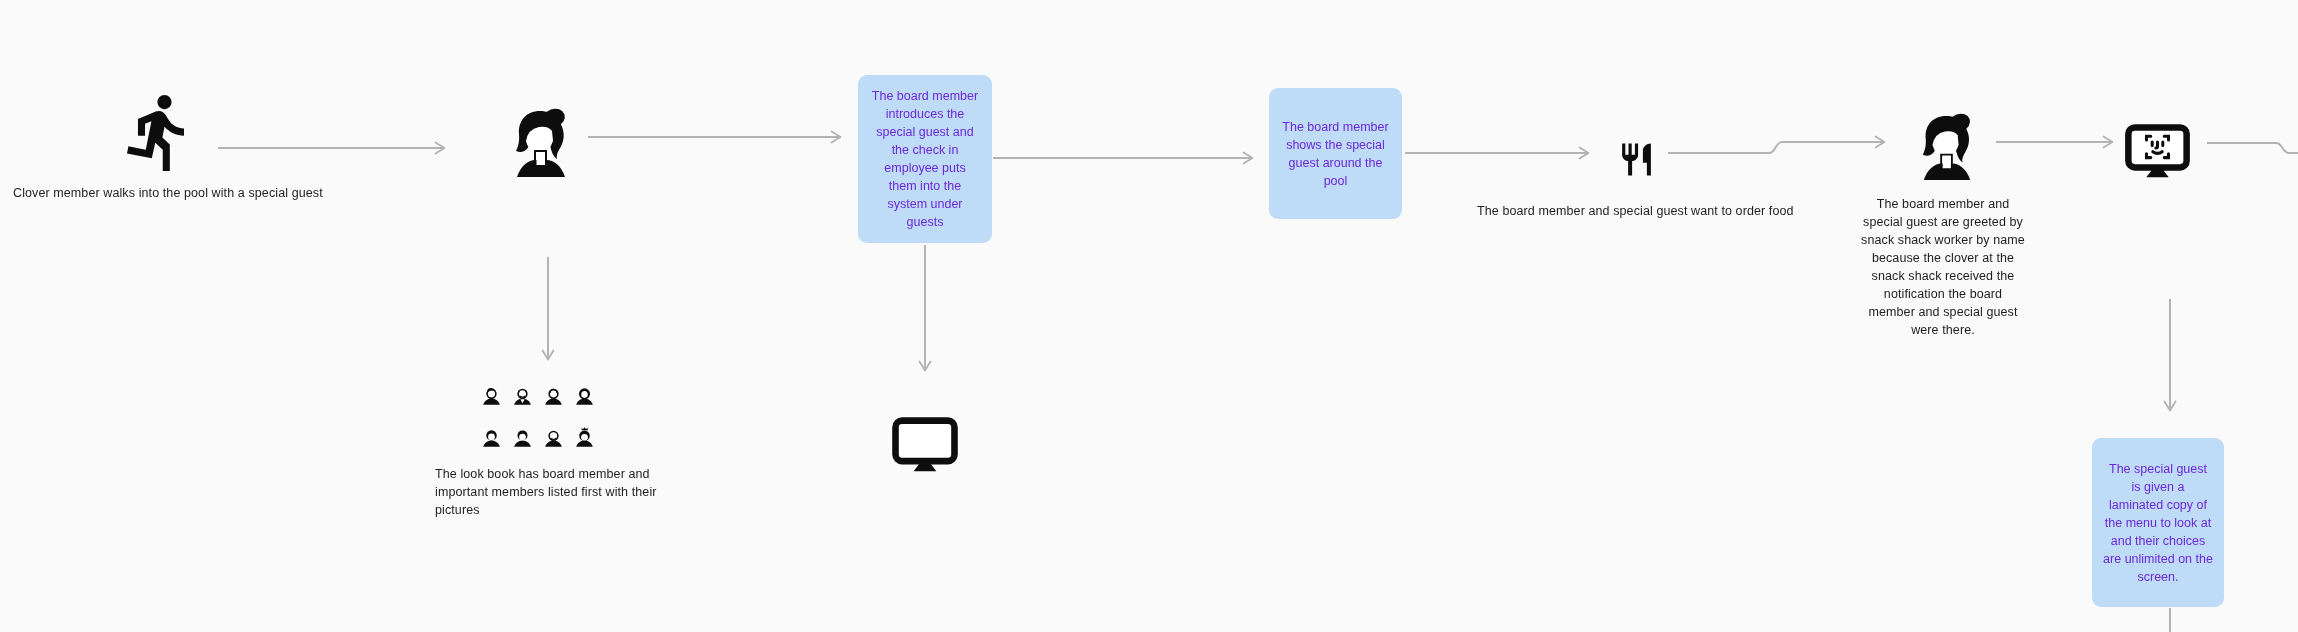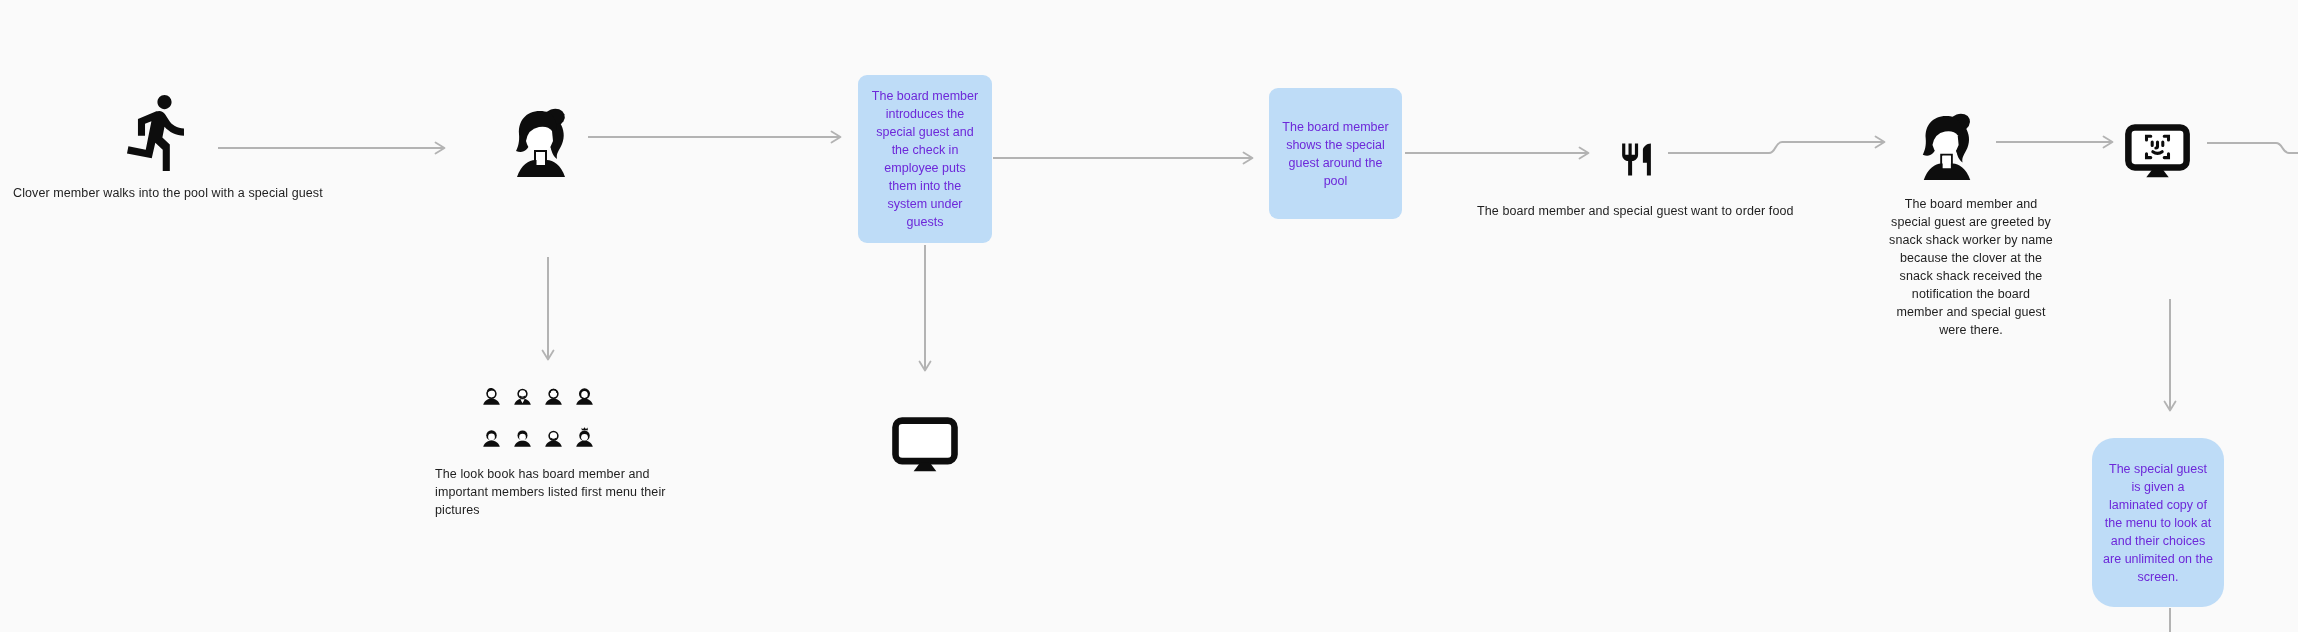--- a/index.html
+++ b/index.html
@@ -96,21 +96,21 @@
       <path d="M8.6 12.2c1.1.9 2.2 1.3 3.4 1.3s2.3-.4 3.4-1.3" stroke="#0d0d0d" stroke-width="1.3" fill="none"></path>
       <path d="M2.5 22c1.5-5 5-7 9.5-7s8 2 9.5 7z" fill="#0d0d0d"></path>
     </svg>
     <svg viewBox="0 0 24 24">
       <path d="M8.6 0.2l1.7 1.9L12 -0.2l1.7 2.3 1.7-2.1.5 3.2h-7z" fill="#0d0d0d"></path>
       <circle cx="12" cy="9.5" r="6" fill="#0d0d0d"></circle>
       <circle cx="12" cy="11.2" r="3.9" fill="#fff"></circle>
       <path d="M2.5 22c1.5-5 5-7 9.5-7s8 2 9.5 7z" fill="#0d0d0d"></path>
     </svg>
   </div>
-  <div class="lbl" style="left:435px;top:465px;width:252px;">The look book has board member and important members listed first menu their pictures</div>
+  <div class="lbl" style="left:435px;top:465px;width:252px;">The look book has board member and important members listed first with their pictures</div>
 
   <div class="bluebox" style="left:858px;top:75px;width:134px;height:168px;padding:6px 12px;">
     <span>The board member introduces the special guest and the check in employee puts them into the system under guests</span>
   </div>
 
   <svg class="ico" style="left:892px;top:417px;width:66px;height:56px" viewBox="0 0 32 27">
     <rect x="1.7" y="1.7" width="28.6" height="19.6" rx="3.2" fill="#fff" stroke="#0d0d0d" stroke-width="3.2"></rect>
     <path d="M10.5 26.2 L21.5 26.2 L18.3 22 L13.7 22 z" fill="#0d0d0d"></path>
   </svg>
 
@@ -127,30 +127,30 @@
     <g fill="#0d0d0d">
       <ellipse cx="45" cy="13" rx="11" ry="9" transform="rotate(-20 45 13)"></ellipse>
       <path d="M51 18c4 6 5 14 2 21s-6 9-5 15c-5-4-7-10-5-16 2-5 3-12 2-17z"></path>
       <path d="M31 6C17 6 9 16 10 29c.7 8-1 13-3 17 7 3 12-1 14-8l1-4c5 2 11 1 16-3l2-2c1 9 0 15 5 19 4-4 4-10 3-17C49 14 44 6 31 6z"></path>
     </g>
     <path d="M17 36q2-12 13-14 9-1.5 13 4l1 10q-4 12-13 12-11 0-14-12z" fill="#fff"></path>
     <path d="M26 46h11v14H26z" fill="#fff" stroke="#0d0d0d" stroke-width="2"></path>
     <path d="M8 72c4-12 12-17 18-17h12c6 0 14 5 18 17z" fill="#0d0d0d"></path>
     <path d="M27.5 47h8.5v13h-8.5z" fill="#fff"></path>
   </svg>
-  <div class="lbl center" style="left:1861px;top:195px;width:164px;margin-left:28px;">The board member and special guest are greeted by snack shack worker by name because the clover at the snack shack received the notification the board member and special guest were there.</div>
+  <div class="lbl center" style="left:1861px;top:195px;width:164px;">The board member and special guest are greeted by snack shack worker by name because the clover at the snack shack received the notification the board member and special guest were there.</div>
 
   <svg class="ico" style="left:2124px;top:124px;width:67px;height:55px" viewBox="0 0 32 27">
     <rect x="1.7" y="1.7" width="28.6" height="19.6" rx="3.2" fill="#fff" stroke="#0d0d0d" stroke-width="3.2"></rect>
     <path d="M10.5 26.2 L21.5 26.2 L18.3 22 L13.7 22 z" fill="#0d0d0d"></path>
     <g stroke="#0d0d0d" stroke-width="1.5" fill="none" stroke-linecap="round">
       <path d="M10.6 7.9V6h2.1M21.4 7.9V6h-2.1M10.6 14.6v1.9h2.1M21.4 14.6v1.9h-2.1"></path>
       <path d="M13.4 8.8v1.7M18.6 8.8v1.7"></path>
       <path d="M16 8.8v2.3q0 .7-.8.7"></path>
       <path d="M13.7 13.6q2.3 1.7 4.6 0"></path>
     </g>
   </svg>
 
-  <div class="bluebox" style="left:2092px;top:438px;width:132px;height:169px;padding:6px 11px;border-radius:22px;">
+  <div class="bluebox" style="left:2092px;top:438px;width:132px;height:169px;padding:6px 11px;">
     <span>The special guest is given a laminated copy of the menu to look at and their choices are unlimited on the screen.</span>
   </div>
 
 </div>
 
 </body></html>

